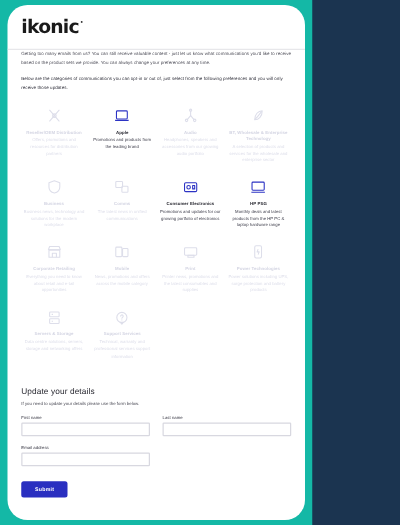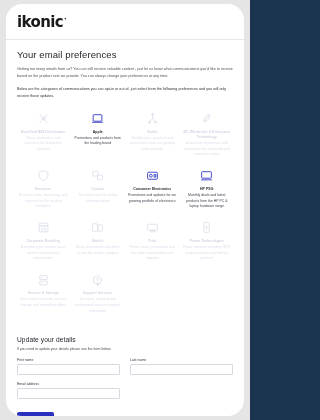--- a/index.html
+++ b/index.html
@@ -9,21 +9,21 @@
     height: 420px;
     background: #1b3450;
     font-family: "Liberation Sans", sans-serif;
     overflow: hidden;
   }
 
   #page {
     position: relative;
     width: 250px;
     height: 420px;
-    background: #e5e5e5;
+    background: #14b8a6;
     overflow: hidden;
   }
 
   
   .card {
     position: absolute;
     left: 6px;
     top: 4px;
     width: 238px;
     height: 412px;
@@ -204,21 +204,20 @@
     <div class="logo-bar">
       <span class="logo">
         <span>ikonic</span>
         <span class="tick">·</span>
       </span>
     </div>
     <div class="divider"></div>
 
     <div class="body-pad">
       
-      <h1 class="page-title">Your email preferences</h1>
       <p class="intro">Getting too many emails from us? You can still receive valuable content - just let us know what communications you'd like to receive based on the product sets we provide. You can always change your preferences at any time.</p>
       <p class="lead">Below are the categories of communications you can opt-in or out of, just select from the following preferences and you will only receive those updates.</p>
 
       
       <div class="grid" id="category-grid">
           <div class="cell inactive">
             <div class="ico">
               <svg width="13" height="13" viewBox="0 0 24 24" fill="none" stroke-width="1.6" stroke-linecap="round">
                 <path d="M5 4l14 16M19 4L5 20"></path>
                 <circle cx="12" cy="12" r="2.6"></circle>

